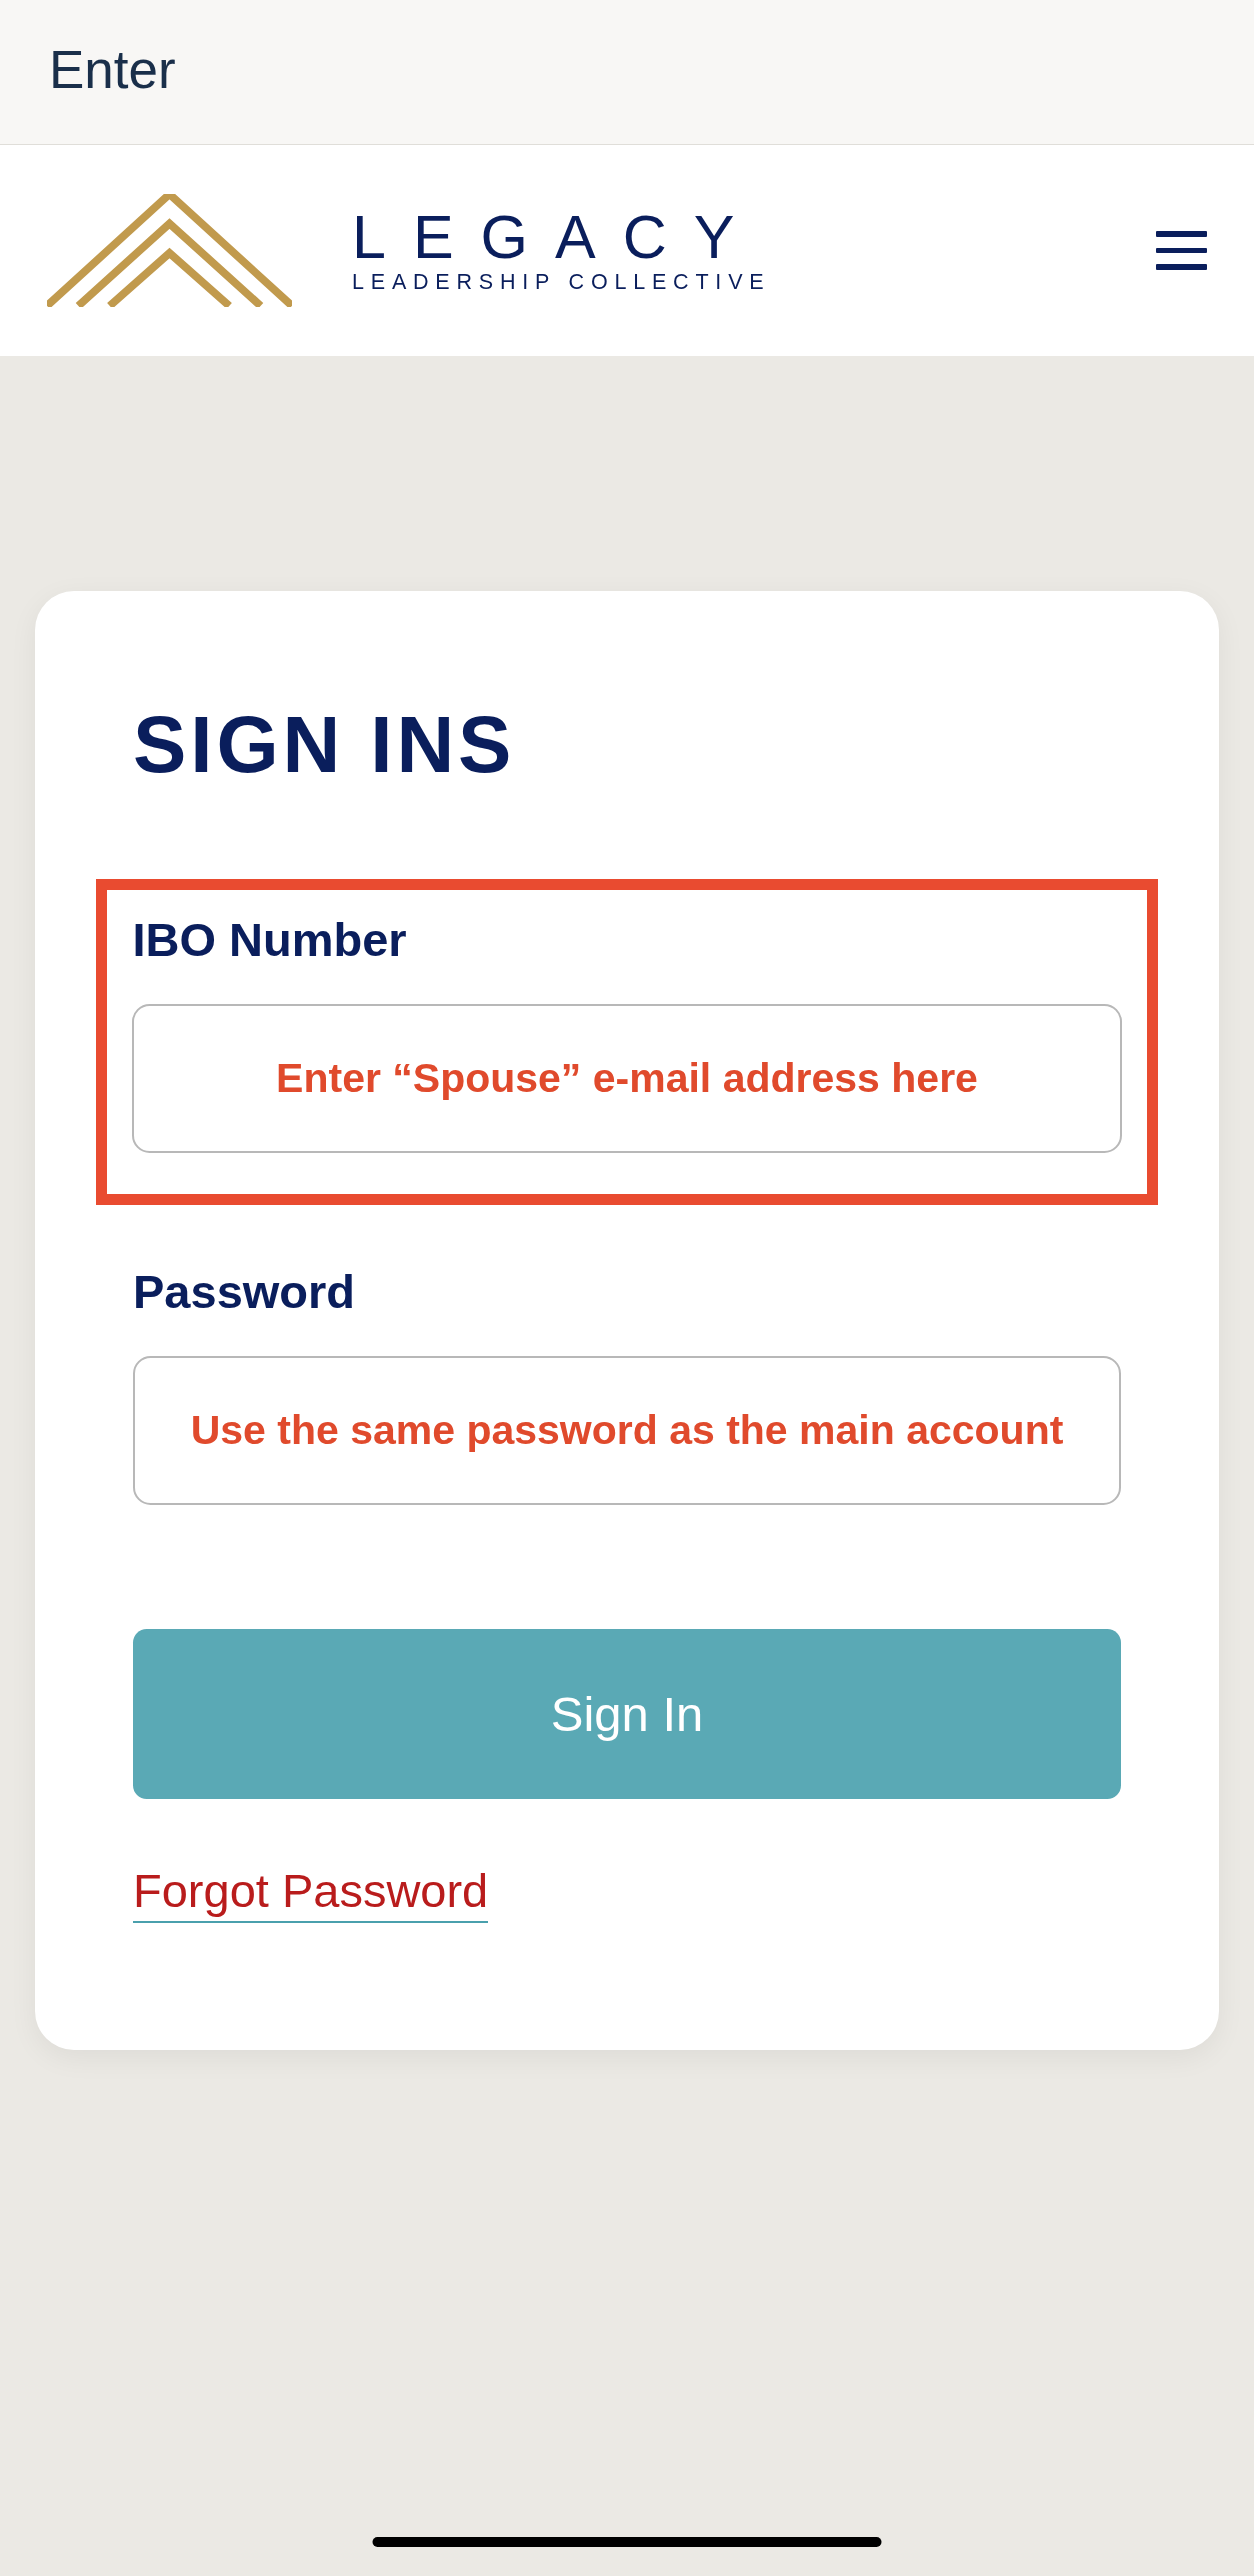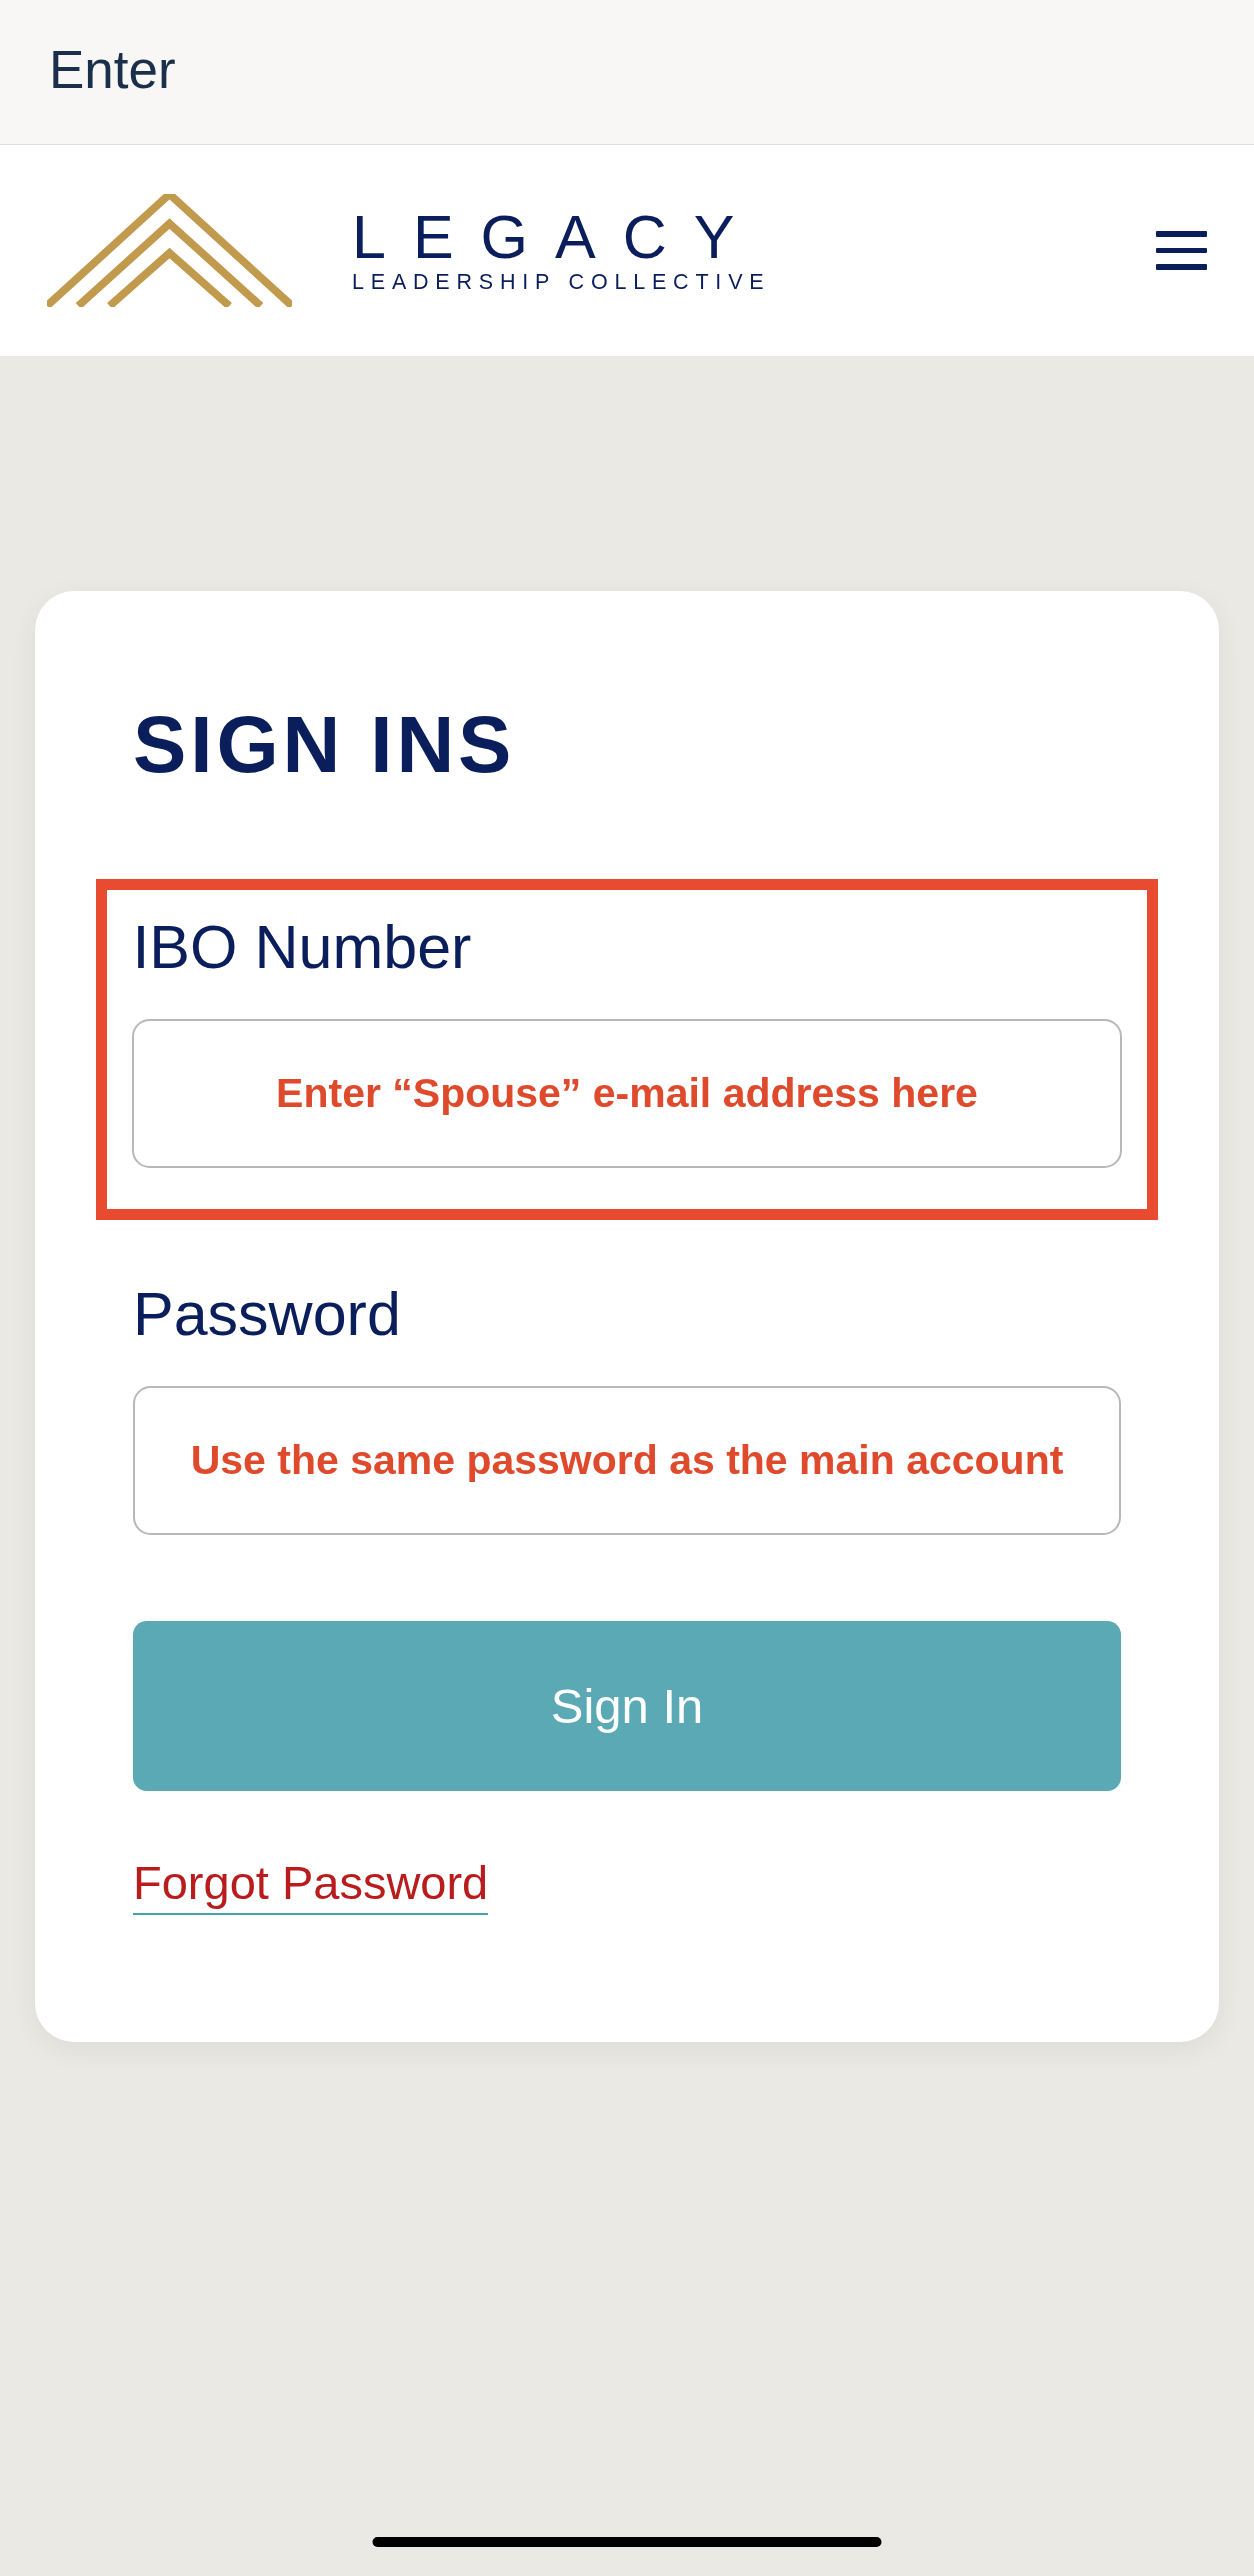--- a/index.html
+++ b/index.html
@@ -79,33 +79,33 @@
     }
     .card-title {
       color: #0a1e5c;
       font-size: 80px;
       font-weight: 800;
       letter-spacing: 3.9px;
       margin-bottom: 88px;
       font-family: 'Arial Black', 'Helvetica Neue', sans-serif;
     }
     .field-wrap {
-      margin-bottom: 47px;
+      margin-bottom: 85px;
     }
     .field-wrap.highlighted {
       border: 11.7px solid #e94b30;
       padding: 21.5px 25.4px 41px;
       margin-left: -37px;
       margin-right: -37px;
       margin-bottom: 59px;
     }
     .field-label {
       color: #0a1e5c;
-      font-size: 61px;
-      font-weight: 400;
+      font-size: 47px;
+      font-weight: 700;
       margin-bottom: 37px;
       display: block;
     }
     .text-input {
       width: 100%;
       padding: 49px 29px;
       border: 2px solid #b8b8b8;
       border-radius: 17.6px;
       font-size: 41px;
       font-weight: 600;

